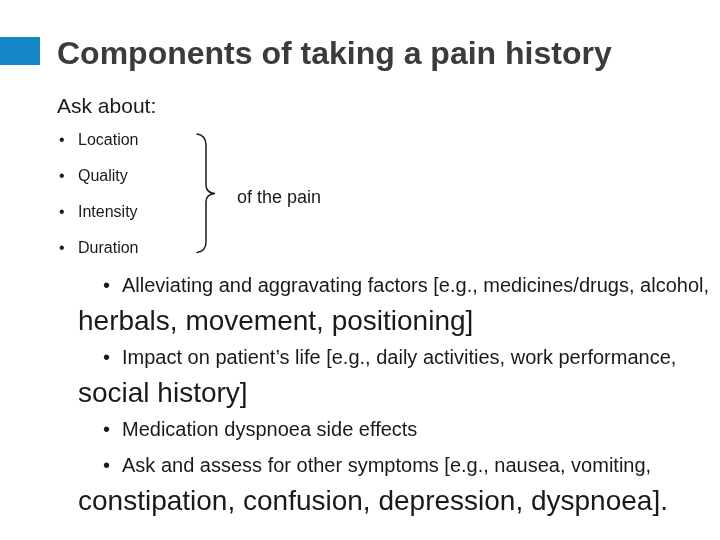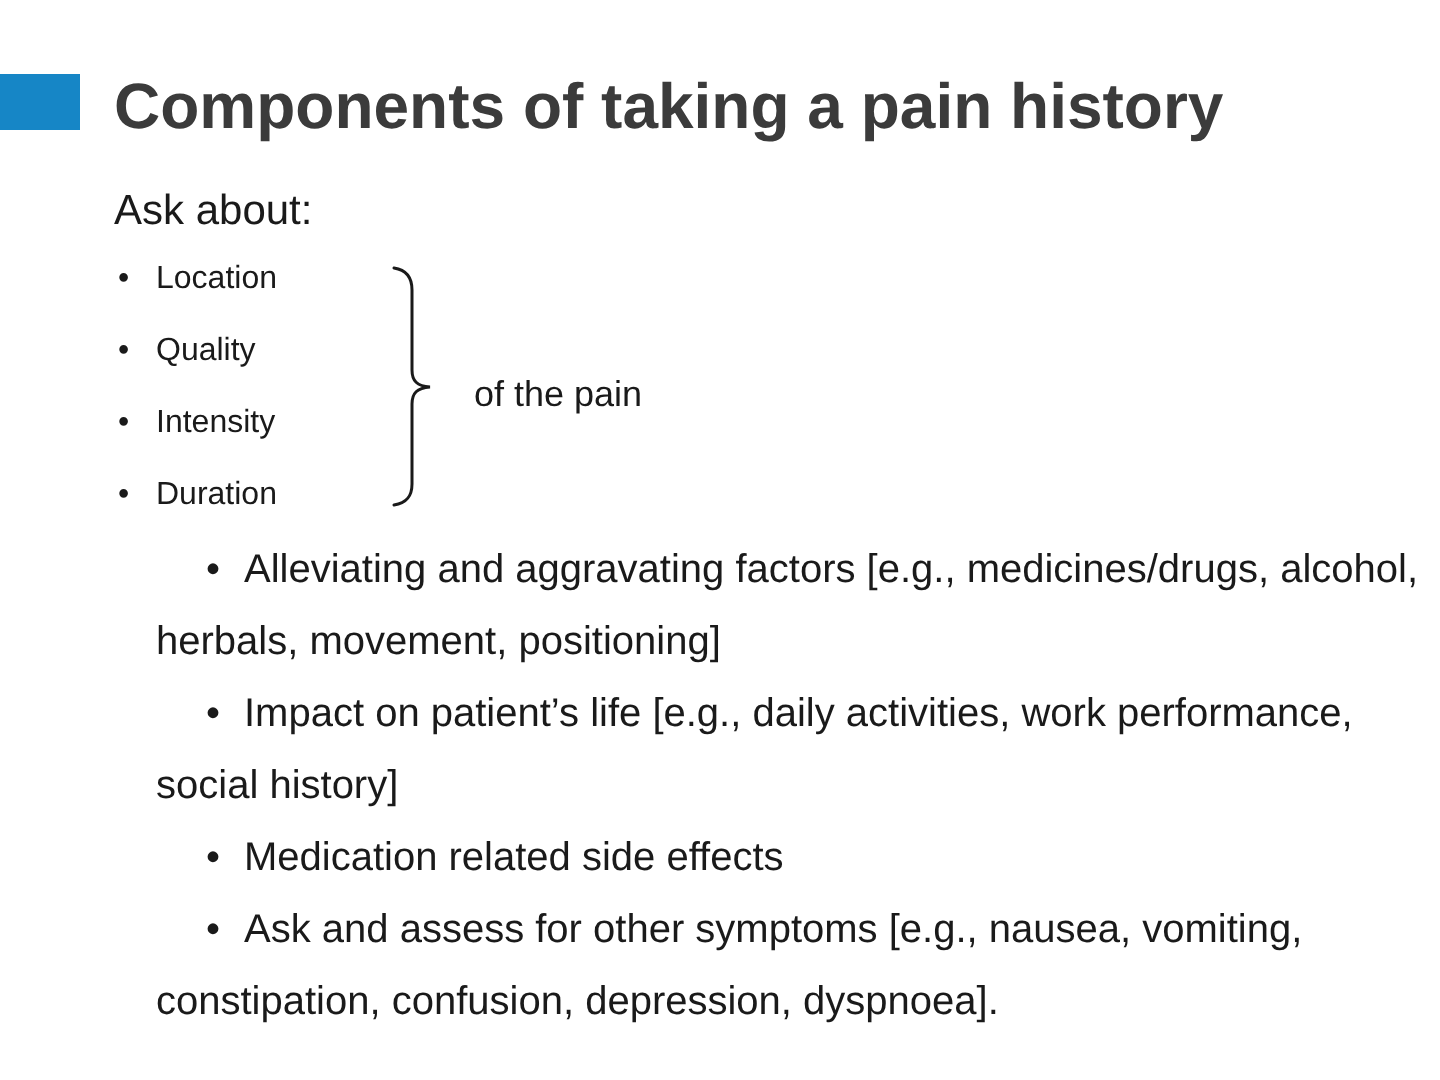--- a/index.html
+++ b/index.html
@@ -28,21 +28,21 @@
     white-space: nowrap;
   }
   .line {
     position: absolute;
     white-space: nowrap;
     line-height: 24px;
   }
   .upper { font-size: 16px; left: 59px; }
   .intro { font-size: 21px; left: 57px; }
   .lower { font-size: 20px; left: 59px; margin-left: 44px; }
-  .cont  { font-size: 20px; left: 78px; }
+  .cont  { font-size: 28px; left: 78px; }
   .dot {
     display: inline-block;
     width: 19px;
   }
   .brace {
     position: absolute;
     left: 195px; top: 132px;
     width: 22px; height: 122px;
   }
   .brace-label {
@@ -87,21 +87,21 @@
     <span class="dot">•</span><span>Alleviating and aggravating factors [e.g., medicines/drugs, alcohol,</span>
   </div>
   <div class="line cont" style="top:309px">herbals, movement, positioning]</div>
 
   <div class="line lower" style="top:345px">
     <span class="dot">•</span><span>Impact on patient’s life [e.g., daily activities, work performance,</span>
   </div>
   <div class="line cont" style="top:381px">social history]</div>
 
   <div class="line lower" style="top:417px">
-    <span class="dot">•</span><span>Medication related side effects</span>
+    <span class="dot">•</span><span>Medication dyspnoea side effects</span>
   </div>
 
   <div class="line lower" style="top:453px">
     <span class="dot">•</span><span>Ask and assess for other symptoms [e.g., nausea, vomiting,</span>
   </div>
   <div class="line cont" style="top:489px">constipation, confusion, depression, dyspnoea].</div>
 
 </div>
 
 </body></html>

